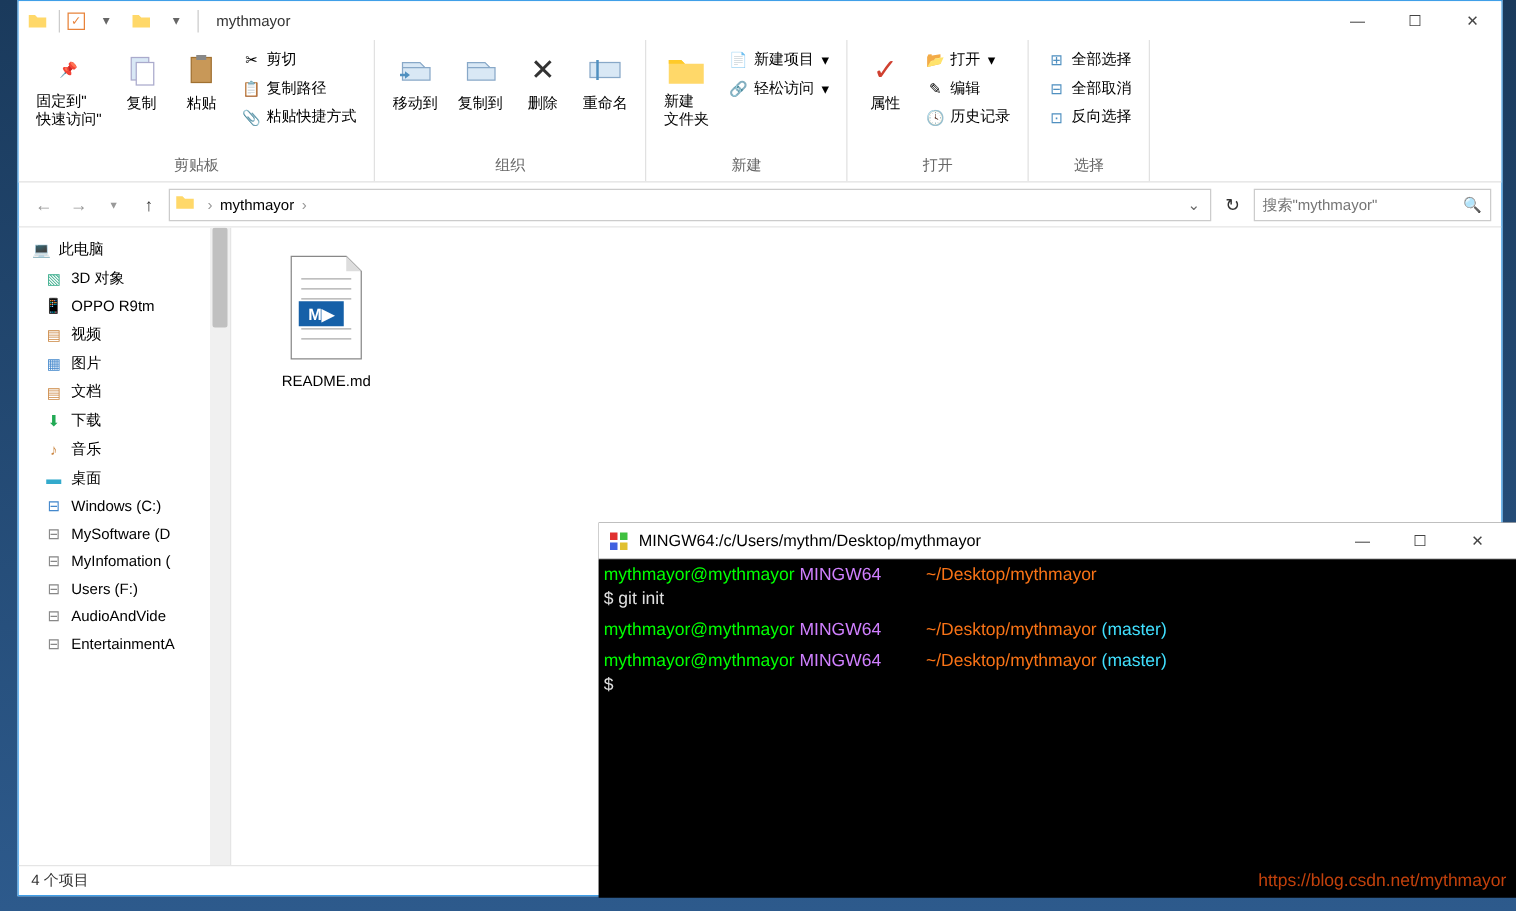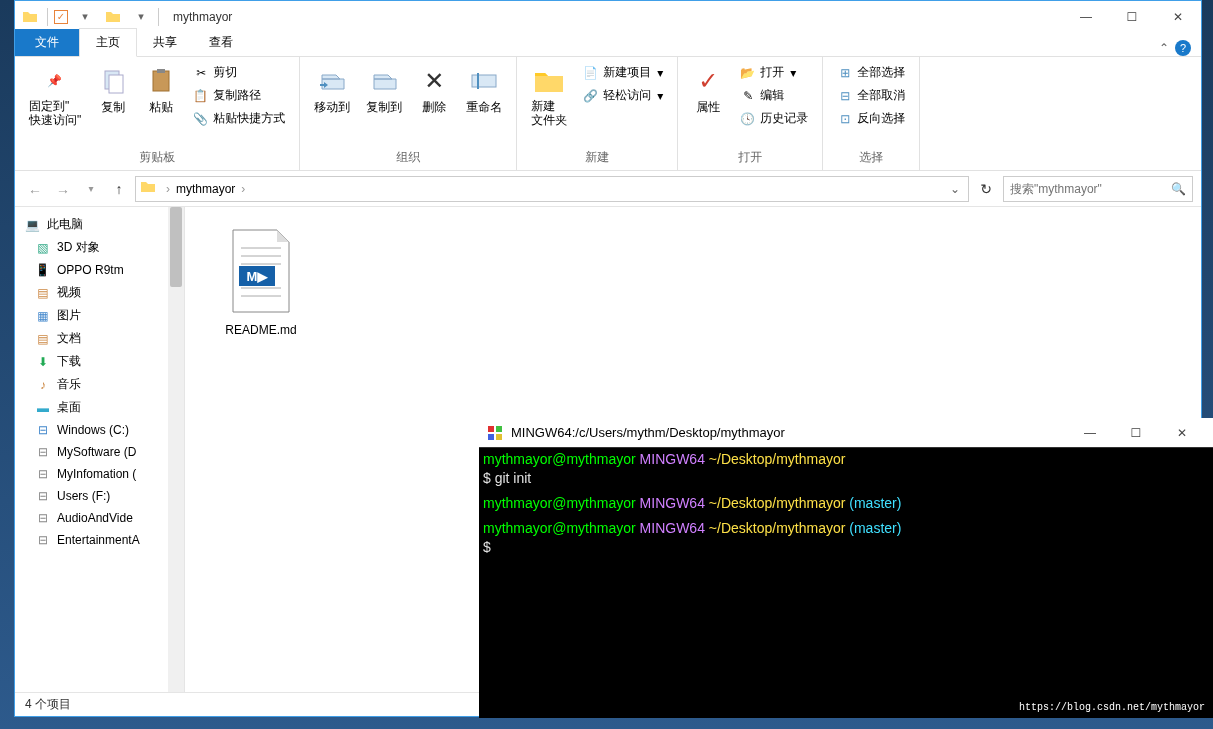--- a/index.html
+++ b/index.html
@@ -57,25 +57,25 @@
 
 
 .term-window { position: absolute; left: 479px; top: 418px; width: 734px; height: 300px; background: #000; display: flex; flex-direction: column; justify-content: space-between; }
 .term-title { height: 30px; background: #fff; border-bottom: 1px solid #333; display: flex; align-items: center; padding: 0 8px; font-size: 13px; }
 .term-title-icon { width: 16px; height: 16px; margin-right: 8px; }
 .term-win-controls { margin-left: auto; display: flex; }
 .term-body { flex: 1; background: #000; padding: 2px 4px; font-family: "Consolas", monospace; font-size: 14px; line-height: 1.35; overflow: hidden; position: relative; }
 .tl { white-space: pre; }
 .t-green { color: #00ff00; }
 .t-purple { color: #d080ff; }
-.t-yellow { color: #fde047; }
+.t-yellow { color: #f97316; margin-left: 32px; }
 .t-white { color: #e0e0e0; }
 .t-cyan { color: #40e0ff; }
 .redact { display: inline-block; width: 340px; height: 14px; background: #1a1a1a; vertical-align: middle; }
-.watermark { position: absolute; right: 8px; bottom: 4px; color: #ffffff; font-size: 10px; font-family: Liberation Mono, monospace; }
+.watermark { position: absolute; right: 8px; bottom: 4px; color: #c2410c; font-size: 14px; font-family: Liberation Sans, sans-serif; }
 
 
 .folder-svg { fill: #ffd869; }
 </style>
 </head>
 <body>
 
 <div class="explorer-window">
 
   <div class="title-bar">
@@ -97,30 +97,20 @@
       <span class="ti-sep"></span>
     </div>
     <span class="title-text">mythmayor</span>
     <div class="win-controls">
       <div class="win-btn">—</div>
       <div class="win-btn">☐</div>
       <div class="win-btn close">✕</div>
     </div>
   </div>
 
-  <div class="ribbon-tabs">
-    <div class="rtab file">文件</div>
-    <div class="rtab active">主页</div>
-    <div class="rtab">共享</div>
-    <div class="rtab">查看</div>
-    <div class="ribbon-collapse">
-        <span>⌃</span>
-        <span style="background:#1979ca;color:#fff;border-radius:50%;width:16px;height:16px;display:inline-flex;align-items:center;justify-content:center;font-size:11px">?</span>
-      </div>
-  </div>
 
   <div class="ribbon">
 
     <div class="rgroup">
       <div class="rgroup-body">
         <div class="rbtn-lg">
             <div class="ricon-lg">📌</div>
             <span style="white-space:pre-line;line-height:1.2">固定到"
 快速访问"</span>
           </div>

